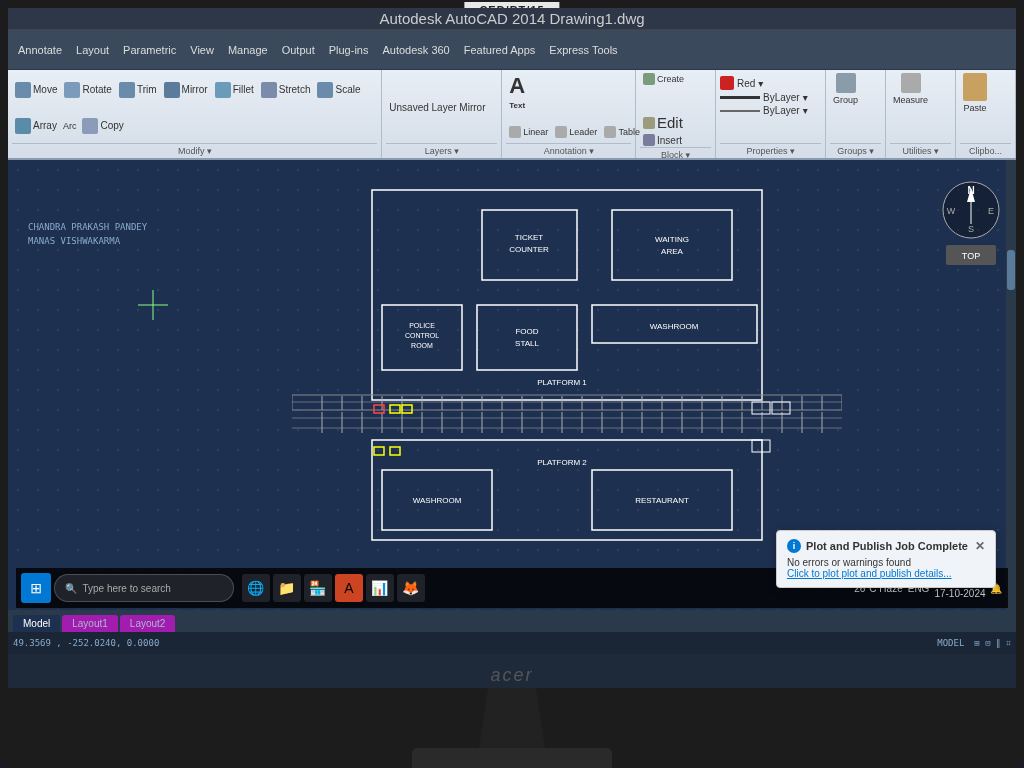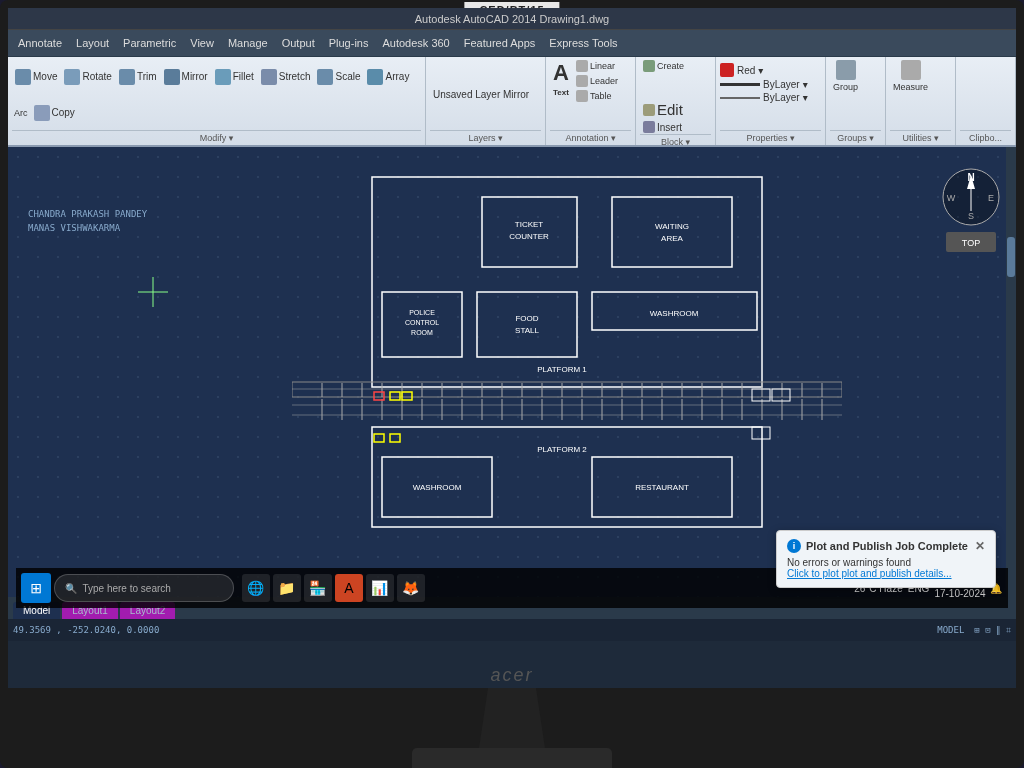--- a/index.html
+++ b/index.html
@@ -30,28 +30,28 @@
     }
 
     
     .title-bar {
       background: #2d3748;
       height: 22px;
       display: flex;
       align-items: center;
       justify-content: center;
       color: #ccc;
-      font-size: 11px;
+      font-size: 15px;
       border-bottom: 1px solid #444;
     }
 
     
     .menu-bar {
       background: #3a4a5c;
-      height: 27px;
+      height: 40px;
       display: flex;
       align-items: center;
       padding: 0 4px;
       gap: 2px;
       border-bottom: 1px solid #2a3a4a;
     }
 
     .menu-item {
       color: #ddd;
       font-size: 11px;
@@ -449,21 +449,21 @@
       <div class="ribbon-group" style="min-width:120px;">
         <div class="ribbon-tools">
           <button class="ribbon-btn" style="font-size:10px;">Unsaved Layer Mirror</button>
         </div>
         <div class="ribbon-group-label">Layers ▾</div>
       </div>
 
       <div class="ribbon-group" style="min-width:90px;">
         <div class="ribbon-tools">
           <button class="ribbon-btn" style="flex-direction:column;font-size:22px;font-weight:bold;color:#333;align-items:center;">A<span style="font-size:8px;">Text</span></button>
-          <div style="display:flex;flex-direction:column;gap:1px;">
+          <div style="display:flex;flex-direction:row;gap:1px;">
             <button class="ribbon-btn" style="font-size:9px;"><span class="ribbon-icon" style="background:#aaa;width:12px;height:12px;"></span>Linear</button>
             <button class="ribbon-btn" style="font-size:9px;"><span class="ribbon-icon" style="background:#aaa;width:12px;height:12px;"></span>Leader</button>
             <button class="ribbon-btn" style="font-size:9px;"><span class="ribbon-icon" style="background:#aaa;width:12px;height:12px;"></span>Table</button>
           </div>
         </div>
         <div class="ribbon-group-label">Annotation ▾</div>
       </div>
 
       <div class="ribbon-group" style="min-width:80px;">
         <div class="ribbon-tools" style="flex-direction:column;">
@@ -507,20 +507,25 @@
       <div class="ribbon-group" style="min-width:70px;">
         <div class="ribbon-tools">
           <button class="ribbon-btn" style="font-size:9px;flex-direction:column;">
             <span class="ribbon-icon" style="background:#aaa;width:20px;height:20px;"></span>Measure
           </button>
         </div>
         <div class="ribbon-group-label">Utilities ▾</div>
       </div>
 
       <div class="ribbon-group" style="min-width:60px;">
+        <div class="ribbon-tools">
+          <button class="ribbon-btn" style="font-size:9px;flex-direction:column;">
+            <span class="ribbon-icon" style="background:#c8a060;width:24px;height:28px;"></span>Paste
+          </button>
+        </div>
         <div class="ribbon-group-label">Clipbo...</div>
       </div>
     </div>
 
     <div class="canvas-area">
 
       <div class="author-text">
         <div>CHANDRA PRAKASH PANDEY</div>
         <div>MANAS VISHWAKARMA</div>
       </div>

